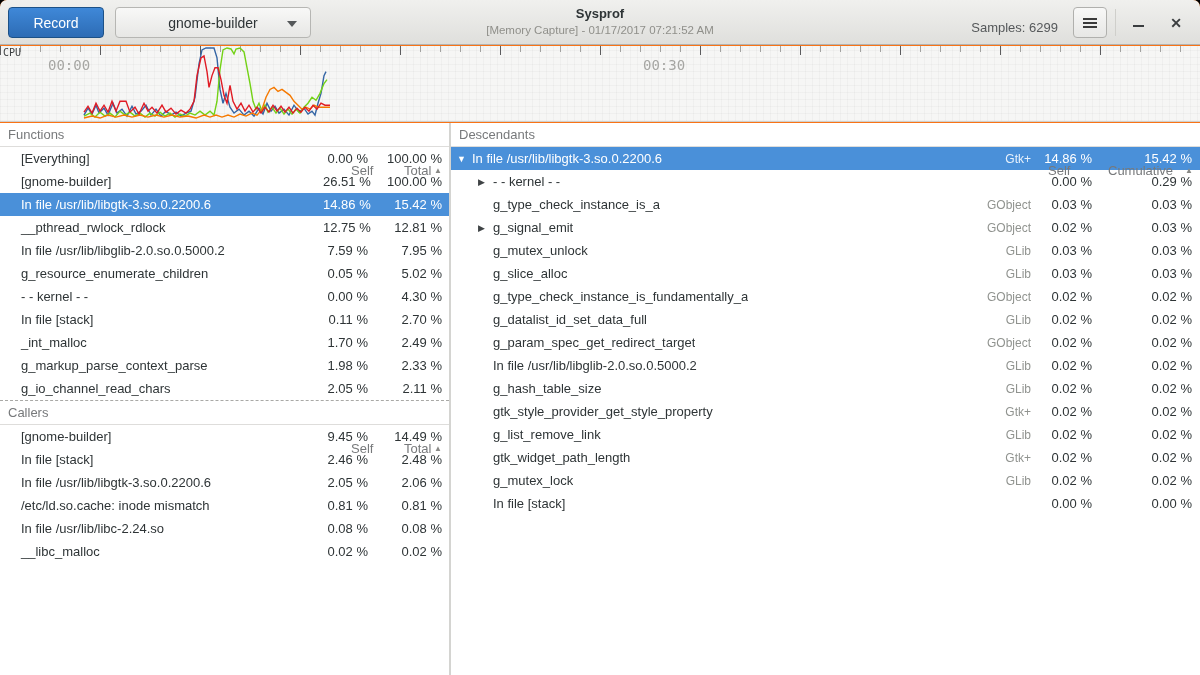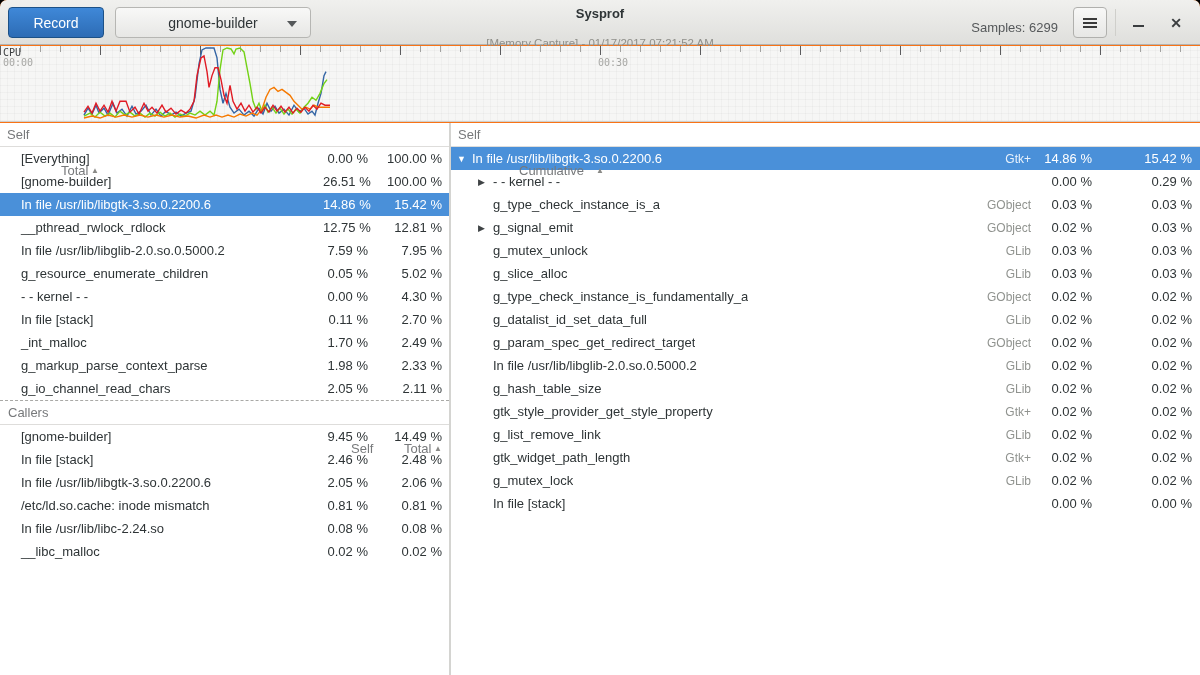--- a/index.html
+++ b/index.html
@@ -12,21 +12,21 @@
     background:linear-gradient(#f0f0ee,#dfdfdc); border-bottom:1px solid #b4b4b1; }
   .btn { border-radius:4px; font-size:14px; display:flex; align-items:center; justify-content:center; cursor:default; }
   .record-btn { position:absolute; left:8px; top:7px; width:96px; height:31px;
     background:linear-gradient(#3f88d8,#2d6cb5); border:1px solid #1c5187; color:#fff; }
   .target-btn { position:absolute; left:115px; top:7px; width:196px; height:31px;
     background:linear-gradient(#f8f8f7,#e7e7e5); border:1px solid #b6b6b3; color:#2e3436; }
   .chev-down { position:absolute; right:13px; top:13px; width:0; height:0;
     border-left:5px solid transparent; border-right:5px solid transparent; border-top:6px solid #55585a; }
   .titles { position:absolute; left:330px; right:330px; top:6px; text-align:center; pointer-events:none; }
   .title { font-size:13px; font-weight:bold; color:#2e3436; }
-  .subtitle { font-size:11.5px; color:#8f8f8a; margin-top:16px; }
+  .subtitle { font-size:11.5px; color:#8f8f8a; margin-top:3px; }
   .samples { position:absolute; right:142px; top:0; height:54px; display:flex; align-items:center;
     font-size:13px; color:#55585a; }
   .menu-btn { position:absolute; left:1073px; top:7px; width:34px; height:31px;
     background:linear-gradient(#f8f8f7,#e7e7e5); border:1px solid #b0b0ad; }
   .hamburger { width:14px; height:10px;
     background:linear-gradient(#3a3a3a 0 2px,transparent 2px 4px,#3a3a3a 4px 6px,transparent 6px 8px,#3a3a3a 8px 10px); }
   .hdr-sep { position:absolute; left:1115px; top:9px; width:1px; height:27px; background:#cfcfcb; }
   .winctl { position:absolute; top:7px; width:28px; height:31px; background:transparent; border:none; }
   .minimize-btn { left:1124px; }
   .close-btn { left:1162px; }
@@ -40,21 +40,21 @@
       repeating-linear-gradient(90deg, rgba(0,0,0,0.028) 0 1px, transparent 1px 7px),
       repeating-linear-gradient(0deg, rgba(0,0,0,0.028) 0 1px, transparent 1px 7px); padding-left: 45px; }
   .ticks-major { position:absolute; top:0; left:0; right:0; height:9px;
     background:repeating-linear-gradient(90deg, #5c5c5e 0 1px, transparent 1px 100px); }
   .ticks-minor { position:absolute; top:0; left:0; right:0; height:6px;
     background:repeating-linear-gradient(90deg, #a2a2a0 0 1px, transparent 1px 20px); }
   .graph svg { position:absolute; inset:0; width:100%; height:100%; }
   .cpu-label { position:absolute; left:3px; top:1px; font-family:"DejaVu Sans Mono",monospace;
     font-size:10px; color:#3a3d3f; }
   .time-label { position:absolute; top:11px; font-family:"DejaVu Sans Mono",monospace;
-    font-size:10px; color:#a6a6a3; }
+    font-size:14px; color:#a6a6a3;margin-left:45px; }
   .t0 { left:3px; } .t30 { left:598px; }
 
   
   .content { position:absolute; top:123px; left:0; right:0; bottom:0; background:#fff; }
   .left-pane { position:absolute; left:0; top:0; bottom:0; width:449px; background:#fff; }
   .splitter { position:absolute; left:449px; top:0; bottom:0; width:2px; background:#d4d4d1; }
   .right-pane { position:absolute; left:451px; top:0; right:0; bottom:0; background:#fff; }
 
   .thead { display:flex; height:24px; align-items:stretch; border-bottom:1px solid #dedddb;
     color:#77797b; font-size:13px; background:#fff; }
@@ -127,20 +127,21 @@
     <span class="cpu-label">CPU</span>
     <span class="time-label t0">00:00</span>
     <span class="time-label t30">00:30</span>
   </div>
 
   <div class="content">
 
     <div class="left-pane">
 
       <div class="thead">
+        <div class="hc hc-name">Functions</div>
         <div class="hc hc-self">Self</div>
         <div class="hc hc-total">
           <span>Total</span>
           <span class="sort">▲</span>
         </div>
       </div>
       <div class="functions-rows">
 
       <div class="row">
             <span class="name">[Everything]</span>
@@ -240,20 +241,21 @@
             <span class="v total">0.02 %</span>
           </div>
         </div>
 
     </div>
 
     <div class="splitter"></div>
 
     <div class="right-pane">
       <div class="thead">
+        <div class="hc hc-name">Descendants</div>
         <div class="hc hc-self">Self</div>
         <div class="hc hc-total">
           <span>Cumulative</span>
           <span class="sort">▲</span>
         </div>
       </div>
       <div>
 
       <div class="row drow selected" data-depth="0">
             <span class="expander">▼</span>

